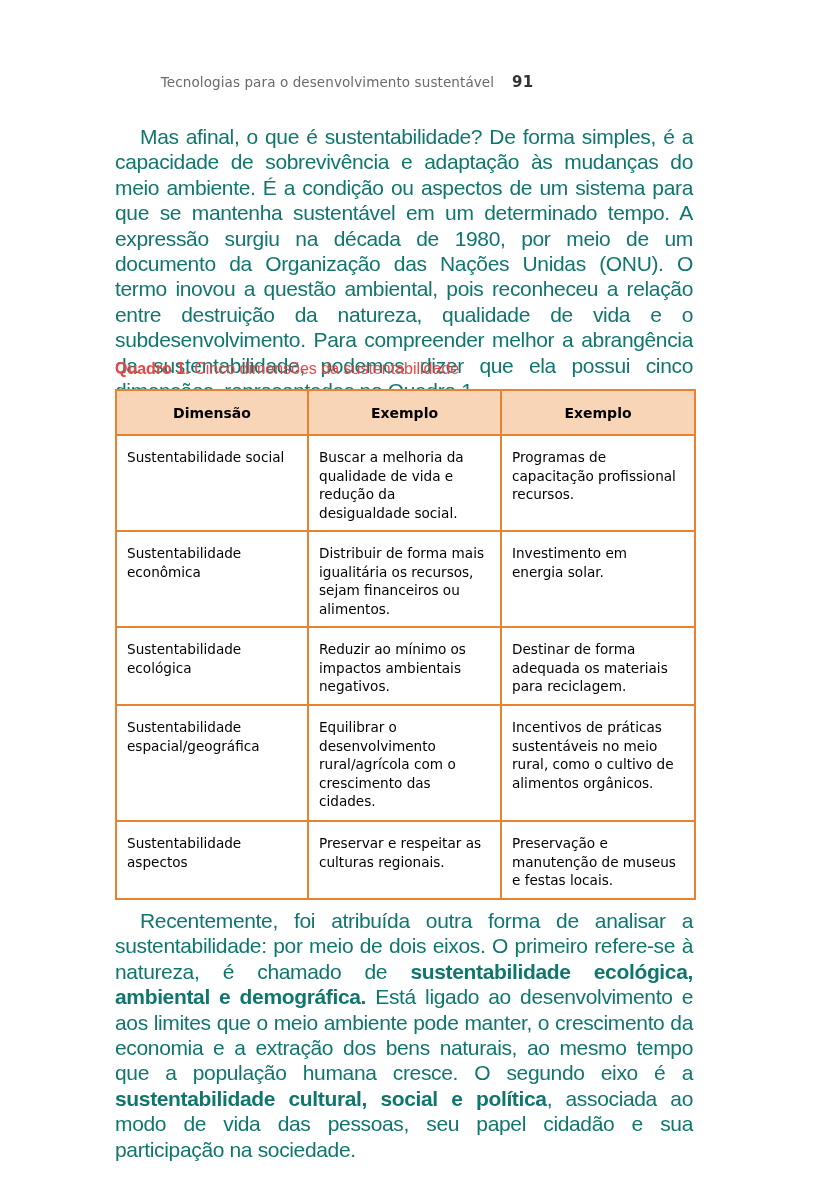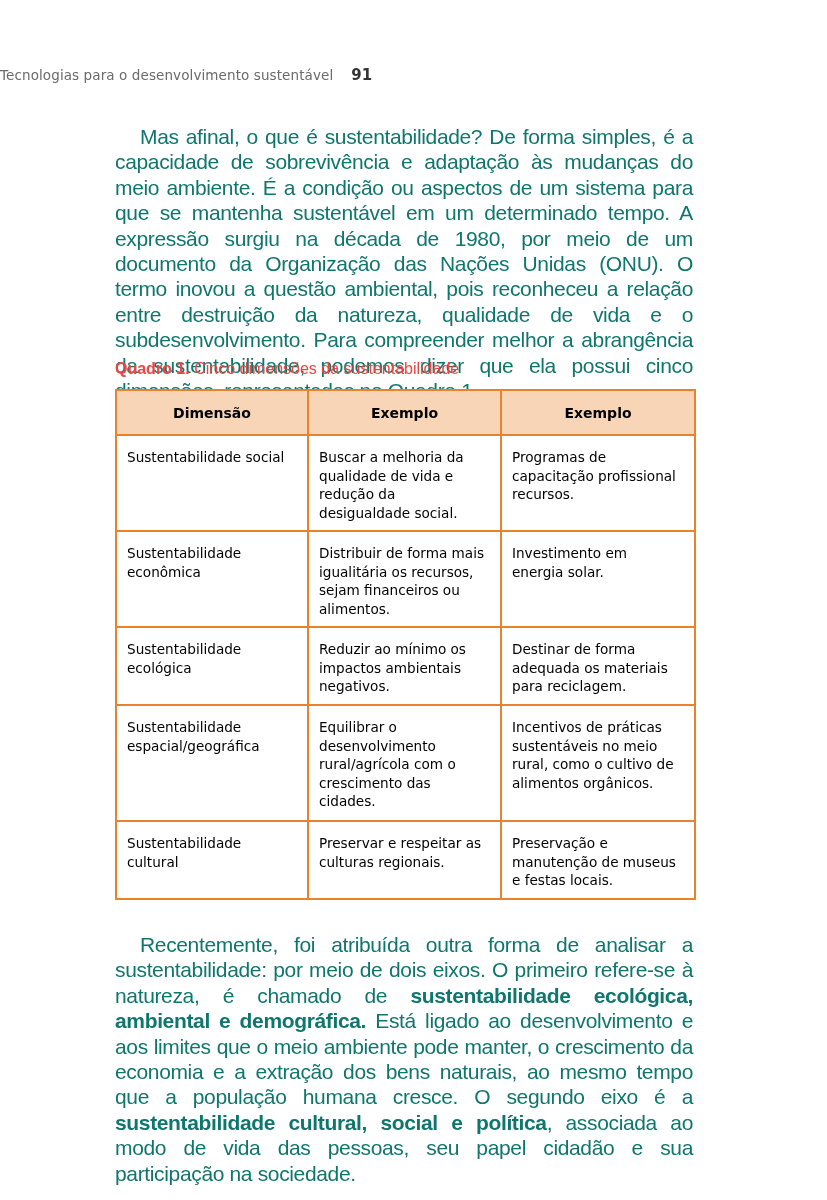--- a/index.html
+++ b/index.html
@@ -2,37 +2,37 @@
 <html><head>
   <meta charset="utf-8">
   <style>
     html, body { margin: 0; padding: 0; background: #ffffff; }
     body {
       width: 827px; height: 1200px; position: relative; overflow: hidden;
       font-family: "Liberation Sans Narrow", "Liberation Sans", sans-serif;
       color: #1a1a1a;
     }
     .running-header {
-      position: absolute; top: 66px; left: 0; width: 694px;
-      text-align: left; font-size: 13.5px; color: #6a6a6a;
+      position: absolute; top: 73px; left: 0; width: 694px;
+      text-align: center; font-size: 13.5px; color: #6a6a6a;
       font-family: "DejaVu Sans", sans-serif; letter-spacing: 0.1px;
     }
     .running-header .title { font-weight: normal; }
     .running-header .page-num {
       margin-left: 18px; font-weight: bold; color: #333; font-size: 15px;
     }
     .para {
       position: absolute; left: 115px; width: 578px;
       font-size: 21px; line-height: 25.4px; text-align: justify;
       color: #0f766e; font-family: "Liberation Sans", sans-serif;
       letter-spacing: -0.35px;
     }
     .para p { margin: 0; text-indent: 25px; }
     #para-1 { top: 124px; }
-    #para-2 { top: 932px; }
+    #para-2 { top: 908px; }
     .caption {
       position: absolute; top: 360px; left: 115px;
       font-size: 16px; color: #ef4444; font-family: "Liberation Sans", sans-serif;
     }
     .caption b { font-weight: bold; }
     table.quadro {
       position: absolute; top: 389px; left: 115px; width: 579px;
       border-collapse: collapse; table-layout: fixed;
       font-family: "DejaVu Sans", sans-serif; font-size: 13.6px; color: #000000;
     }
@@ -99,21 +99,21 @@
       <td style="padding-right:40px">Sustentabilidade ecológica</td>
       <td>Reduzir ao mínimo os impactos ambientais negativos.</td>
       <td>Destinar de forma adequada os materiais para reciclagem.</td>
     </tr>
     <tr class="r4">
       <td style="padding-right:30px">Sustentabilidade espacial/geográfica</td>
       <td style="padding-right:30px">Equilibrar o desenvolvimento rural/agrícola com o crescimento das cidades.</td>
       <td>Incentivos de práticas sustentáveis no meio rural, como o cultivo de alimentos orgânicos.</td>
     </tr>
     <tr class="r5">
-      <td style="padding-right:40px">Sustentabilidade cultural</td>
+      <td style="padding-right:40px">Sustentabilidade aspectos</td>
       <td>Preservar e respeitar as culturas regionais.</td>
       <td style="padding-right:6px">Preservação e manutenção de museus e festas locais.</td>
     </tr>
   </tbody>
 </table>
 
 <div class="para" id="para-2">
   <p><span>Recentemente, foi atribuída outra forma de analisar a sustentabilidade: por meio de dois eixos. O primeiro refere-se à natureza, é chamado de </span><b>sustentabilidade ecológica, ambiental e demográfica.</b><span> Está ligado ao desenvolvimento e aos limites que o meio ambiente pode manter, o crescimento da economia e a extração dos bens naturais, ao mesmo tempo que a população humana cresce. O segundo eixo é a </span><b>sustentabilidade cultural, social e política</b><span>, associada ao modo de vida das pessoas, seu papel cidadão e sua participação na sociedade.</span></p>
 </div>
 

